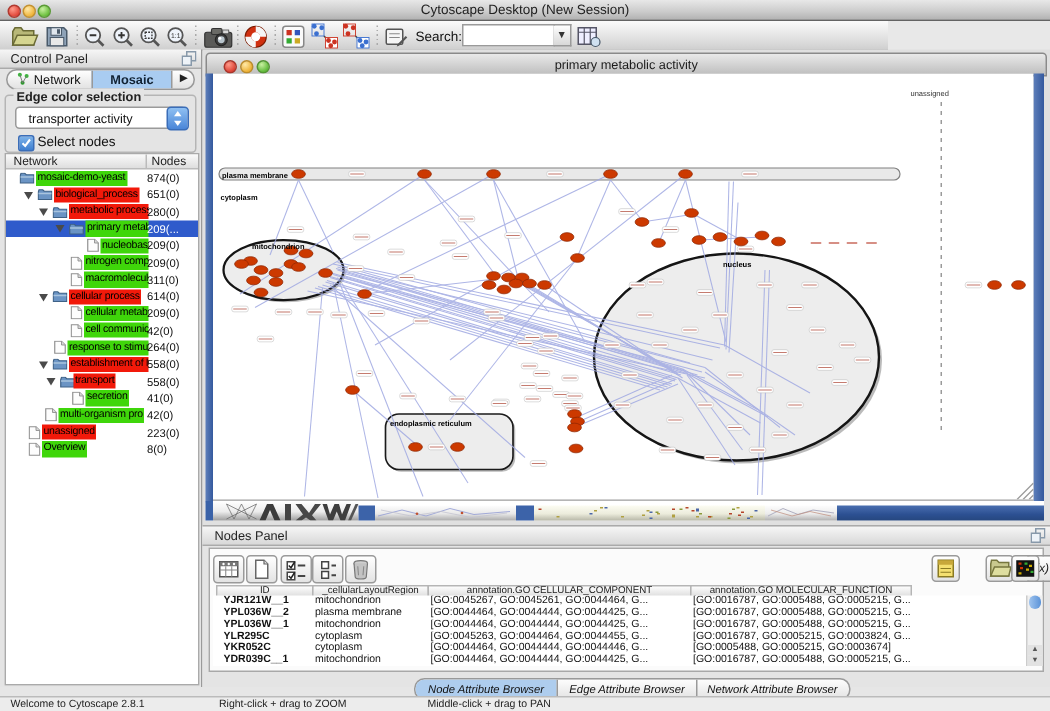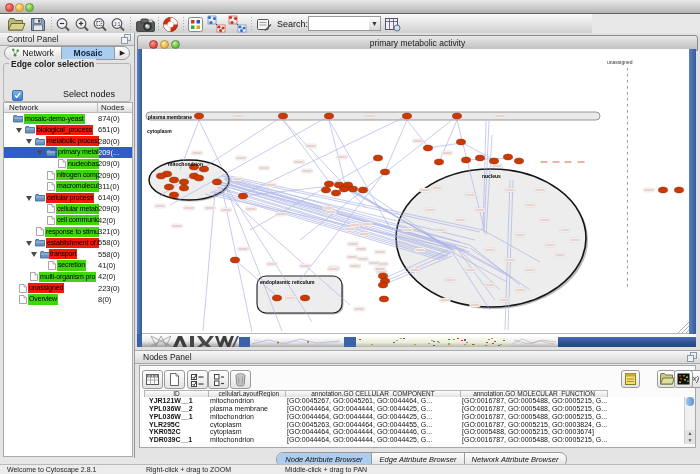--- a/index.html
+++ b/index.html
@@ -9,20 +9,21 @@
   .light{width:7px;height:7px;border-radius:50%;}
 </style>
 </head>
 <body>
 
 <div class="abs" style="left:0;top:0;width:700px;height:13px;
   background:linear-gradient(#e8e8e8,#cbcbcb 60%,#b2b2b2);border-bottom:1px solid #636363;">
   <div class="abs light" style="left:5px;top:3px;background:radial-gradient(circle at 35% 30%,#ff9a8a,#e1493c 70%);border:0.5px solid #b03a30;"></div>
   <div class="abs light" style="left:15px;top:3px;background:radial-gradient(circle at 35% 30%,#ffe9a8,#f0b53c 70%);border:0.5px solid #c39232;"></div>
   <div class="abs light" style="left:25px;top:3px;background:radial-gradient(circle at 35% 30%,#c8f0a0,#6bbf3e 70%);border:0.5px solid #5a9a36;"></div>
+  <div class="abs" style="left:0;top:1px;width:700px;text-align:center;font-size:9px;color:#222;">Cytoscape Desktop (New Session)</div>
 </div>
 
 <div class="abs" style="left:0;top:14px;width:592px;height:19px;
   background:linear-gradient(#fbfbfb,#dddddd 70%,#cfcfcf);border-bottom:1px solid #8f8f8f;">
   <div id="tb-icons">
 <div class="abs" style="left:7px;top:3px;width:19px;height:15px;"><svg width="19" height="15" viewBox="0 0 19 15">
           <path d="M1.5 4 L1.5 13 L15.5 13 L15.5 3.5 L8.5 3.5 L7 1.5 L3 1.5 Z" fill="#b8b878" stroke="#6a6a35" stroke-width="1"></path>
           <path d="M1.5 13 L4.5 6.5 L18 6.5 L15.5 13 Z" fill="#d5d590" stroke="#6a6a35" stroke-width="1"></path>
         </svg></div>
 <div class="abs" style="left:29px;top:3px;width:17px;height:15px;"><svg width="17" height="15" viewBox="0 0 17 15">
@@ -140,27 +141,36 @@
           <path d="M2 2 L4 8 L7 3" stroke="#777" stroke-width="0.7" fill="none"></path>
         </svg>
       Network</div>
     <div class="abs" style="left:56px;top:0px;width:52px;height:12px;background:#a9ccf1;border-left:1px solid #999;font-size:8.5px;font-weight:bold;color:#123;text-align:center;line-height:12px;">Mosaic</div>
     <div class="abs" style="left:109px;top:0px;width:15px;height:12px;border-left:1px solid #999;font-size:7px;color:#222;text-align:center;line-height:12px;">▶</div>
   </div>
 
   <div class="abs" style="left:3px;top:30px;width:126px;height:37px;border:1px solid #b5b5b5;border-radius:3px;">
     <div class="abs" style="left:5px;top:-5px;background:#e4e4e4;padding:0 2px;font-size:8.5px;font-weight:bold;color:#222;">Edge color selection</div>
 
+    <div class="abs" style="left:6px;top:7px;width:112px;height:13px;background:#fff;border:1px solid #9a9a9a;border-radius:3px;">
+      <div class="abs" style="left:8px;top:1.5px;font-size:8.5px;color:#111;">transporter activity</div>
+      <div class="abs" style="left:100px;top:-1px;width:13px;height:14px;border-radius:3px;background:linear-gradient(#8fc0f2,#4a86d8);border:1px solid #3a6db8;">
+        <svg style="position:absolute;left:0;top:0;" width="13" height="14" viewBox="0 0 13 14">
+            <path d="M6.5 2 L9 5.5 L4 5.5 Z" fill="#fff"></path>
+            <path d="M6.5 12 L9 8.5 L4 8.5 Z" fill="#fff"></path>
+          </svg>
+      </div>
+    </div>
 
     <div class="abs" style="left:8px;top:26px;width:9px;height:9px;background:linear-gradient(#7db3ea,#3f7fd0);border:1px solid #3a6db8;border-radius:2px;">
       <svg style="position:absolute;left:0;top:0;" width="9" height="9" viewBox="0 0 9 9">
           <path d="M2 4.5 L3.8 6.3 L7 2" stroke="#fff" stroke-width="1.4" fill="none"></path>
         </svg>
     </div>
-    <div class="abs" style="left:21px;top:25px;font-size:9px;color:#111;margin-left:38px;">Select nodes</div>
+    <div class="abs" style="left:21px;top:25px;font-size:9px;color:#111;">Select nodes</div>
   </div>
 
   <div class="abs" style="left:3px;top:69px;width:128px;height:353px;background:#fff;border:1px solid #aaa;">
     <div class="abs" style="left:0;top:0;width:128px;height:9px;background:linear-gradient(#fafafa,#dedede);border-bottom:1px solid #bbb;">
       <div class="abs" style="left:5px;top:0px;font-size:8px;color:#222;">Network</div>
       <div class="abs" style="left:93px;top:0;height:9px;border-left:1px solid #bbb;"></div>
       <div class="abs" style="left:97px;top:0px;font-size:8px;color:#222;">Nodes</div>
     </div>
     <div id="treerows" class="abs" style="left:0;top:10px;width:128px;">
 <div style="position:absolute;left:0;top:0.0px;width:128px;height:11.3px;">
@@ -246,21 +256,21 @@
           </svg>
           <div style="position:absolute;left:52px;top:0px;max-width:41px;overflow:hidden;white-space:nowrap;font-size:7px;letter-spacing:-0.15px;top:0.5px;height:10.3px;line-height:10.3px;color:#000;background:#3fd60a;padding:0 1px;">cell communicat</div>
           <div style="position:absolute;left:94px;top:0px;font-size:7.5px;line-height:11.3px;color:#111;">42(0)</div>
         </div>
 <div style="position:absolute;left:0;top:113.0px;width:128px;height:11.3px;">
           <svg width="8" height="9" viewBox="0 0 8 9" style="position:absolute;top:1px;left:32px;">
             <path d="M0.5 0.5 L5 0.5 L7.5 3 L7.5 8.5 L0.5 8.5 Z" fill="#fdfdfd" stroke="#909090" stroke-width="0.8"></path>
             <path d="M5 0.5 L5 3 L7.5 3" fill="#d8d8d8" stroke="#909090" stroke-width="0.6"></path>
           </svg>
           <div style="position:absolute;left:41px;top:0px;max-width:52px;overflow:hidden;white-space:nowrap;font-size:7px;letter-spacing:-0.15px;top:0.5px;height:10.3px;line-height:10.3px;color:#000;background:#3fd60a;padding:0 1px;">response to stimul</div>
-          <div style="position:absolute;left:94px;top:0px;font-size:7.5px;line-height:11.3px;color:#111;">321(0)</div>
+          <div style="position:absolute;left:94px;top:0px;font-size:7.5px;line-height:11.3px;color:#111;">264(0)</div>
         </div>
 <div style="position:absolute;left:0;top:124.3px;width:128px;height:11.3px;">
           <div style="position:absolute;left:22px;top:3.5px;width:0;height:0;border-left:3.5px solid transparent;border-right:3.5px solid transparent;border-top:5px solid #4a4a4a;"></div>
           <svg width="10" height="8" viewBox="0 0 10 8" style="position:absolute;top:2px;left:31px;">
             <path d="M0.5 2 L0.5 7 L9.5 7 L9.5 1.5 L4.5 1.5 L3.5 0.5 L1 0.5 Z" fill="#6b94c4" stroke="#3e6186" stroke-width="0.8"></path>
             <path d="M0.7 3 L9.3 3" stroke="#a9c4de" stroke-width="1"></path>
           </svg>
           <div style="position:absolute;left:42px;top:0px;max-width:51px;overflow:hidden;white-space:nowrap;font-size:7px;letter-spacing:-0.15px;top:0.5px;height:10.3px;line-height:10.3px;color:#000;background:#f2190a;padding:0 1px;">establishment of lo</div>
           <div style="position:absolute;left:94px;top:0px;font-size:7.5px;line-height:11.3px;color:#111;">558(0)</div>
         </div>

